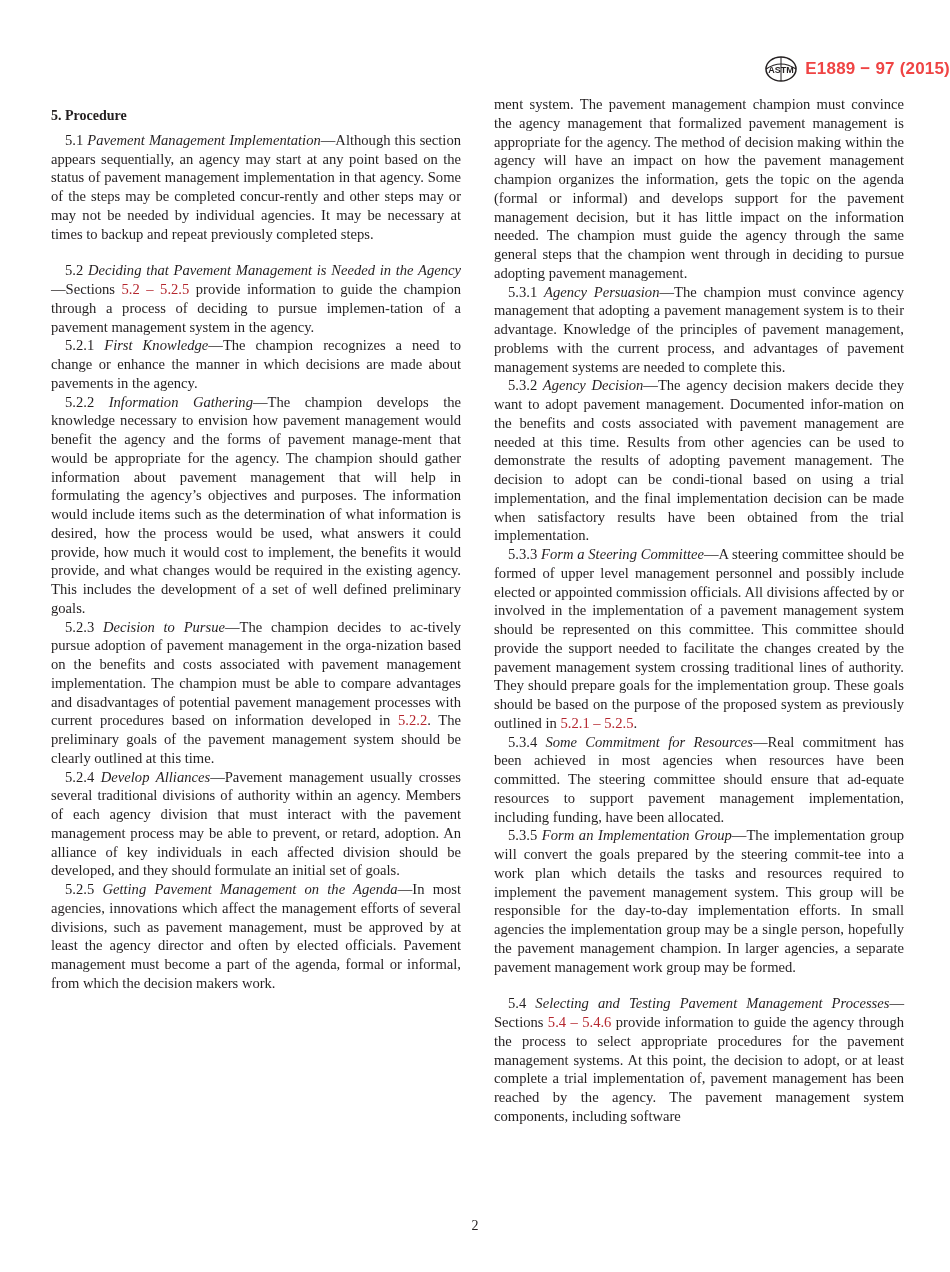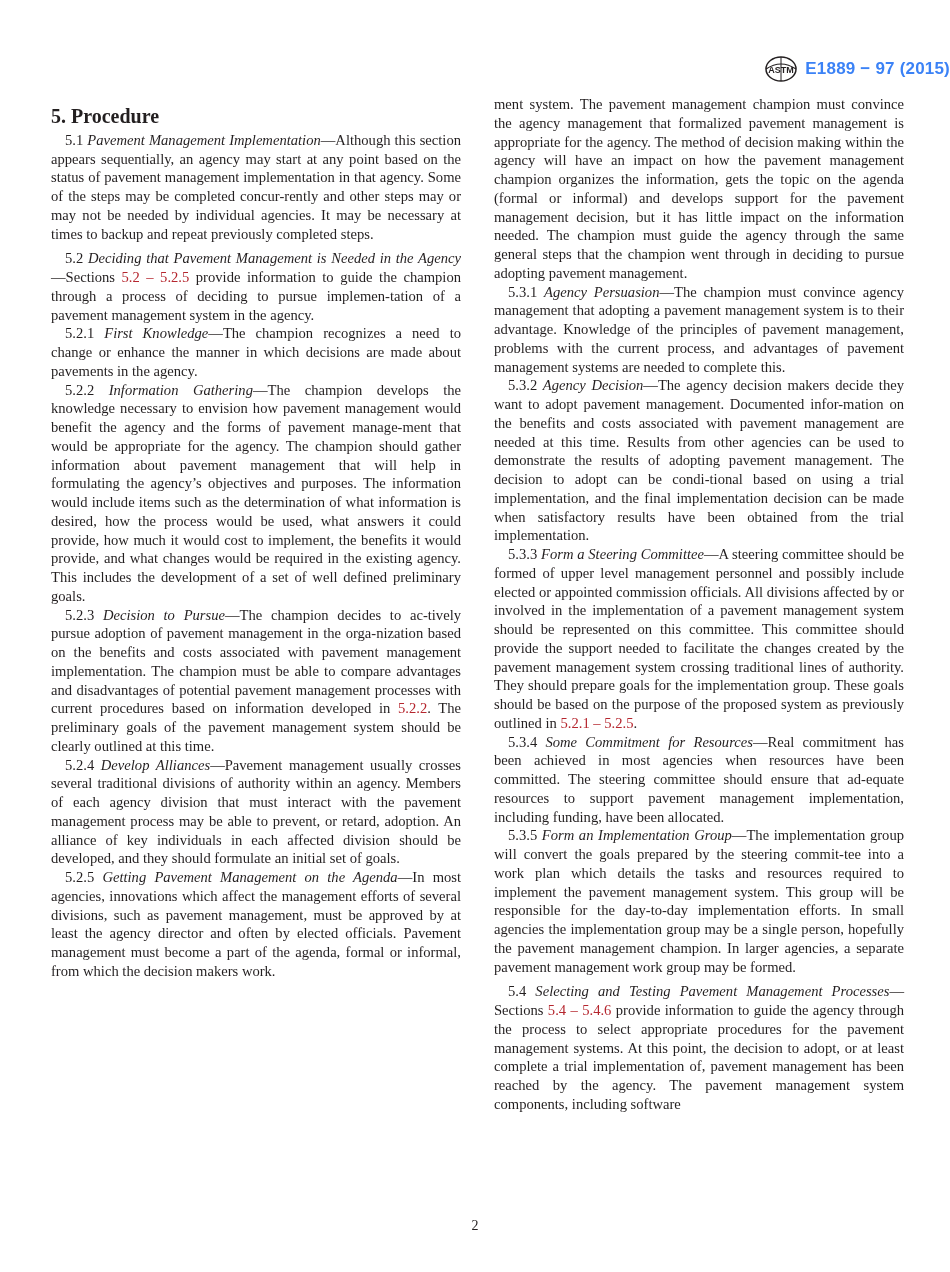--- a/index.html
+++ b/index.html
@@ -8,34 +8,34 @@
       font-family: "Liberation Serif", "DejaVu Serif", serif;
       color: #231f20;
     }
     .header {
       position: absolute; top: 54px; left: 0; width: 950px;
       display: flex; justify-content: flex-end; align-items: center; gap: 6px;
     }
     .logo { width: 36px; height: 30px; display: inline-block; }
     .designation {
       font-family: "Liberation Sans", "DejaVu Sans", sans-serif;
-      font-weight: bold; font-size: 17px; color: #3b82f6; letter-spacing: 0.2px;
+      font-weight: bold; font-size: 17px; color: #ef4444; letter-spacing: 0.2px;
     }
     .col {
       position: absolute; top: 95px; width: 410px;
       font-size: 14.6px; line-height: 18.75px;
       text-align: justify; hyphens: manual;
     }
     .col.left { left: 51px; }
     .col.right { left: 494px; }
     .para { margin: 0; text-indent: 14px; }
     .para.cont { text-indent: 0; }
-    .gap { margin-top: 6px; }
+    .gap { margin-top: 18px; }
     .section-heading {
-      font-weight: bold; font-size: 20px; margin: 12px 0 5px 0; text-indent: 0;
+      font-weight: bold; font-size: 14px; margin: 12px 0 5px 0; text-indent: 0;
     }
     .title-it { font-style: italic; font-family: Liberation Serif, serif; }
     .xref { color: #b5262e; }
     .page-number {
       position: absolute; top: 1218px; left: 0; width: 950px;
       text-align: center; font-size: 14px; color: #231f20;
     }
   </style>
 </head>
 <body>

